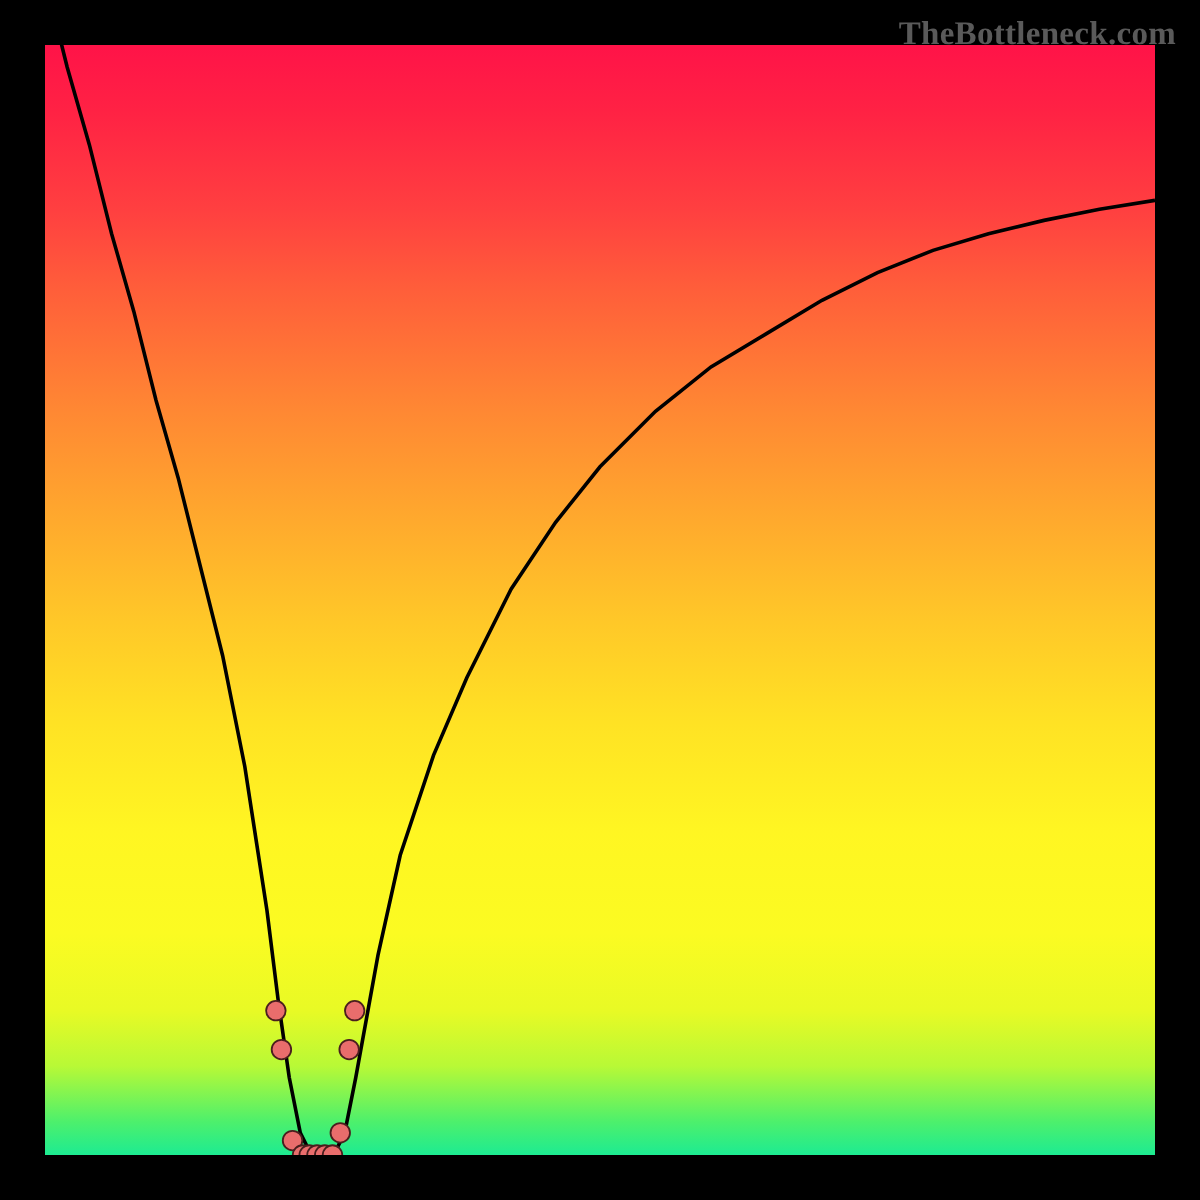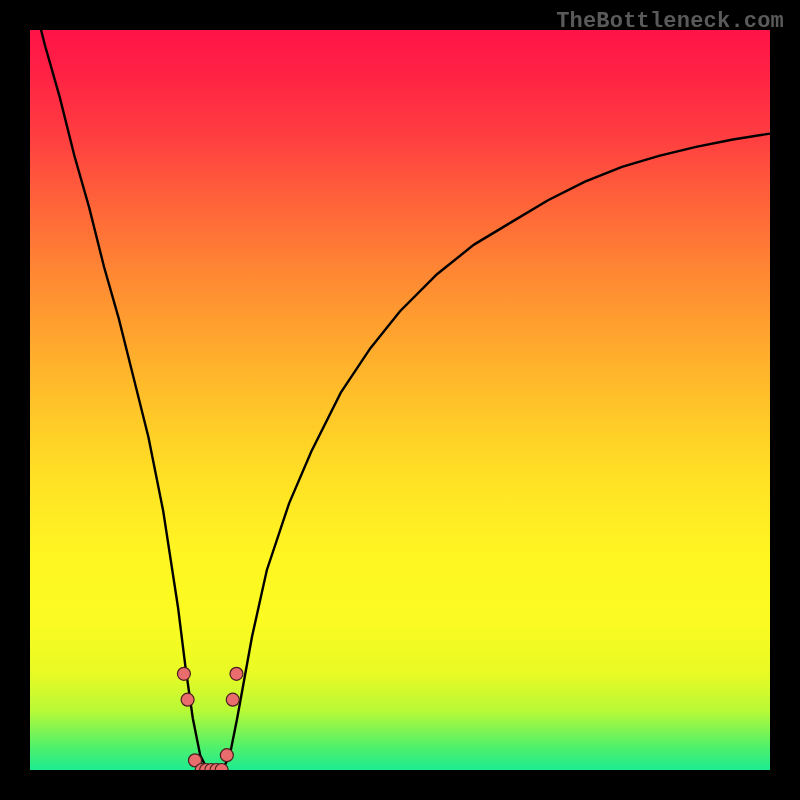--- a/index.html
+++ b/index.html
@@ -35,21 +35,21 @@
       #E8FA25 87%,
       #B8F936 92%,
       #4DF06C 97%,
       #1DEB92 100%
     );
   }
   .watermark {
     position: absolute;
     top: 9px;
     right: 16px;
-    font-family: Liberation Mono, monospace;
+    font-family: Liberation Serif, serif;
     font-size: 22px;
     font-weight: 600;
     color: #5A5A5A;
     letter-spacing: 0.2px;
   }
   svg.curves {
     position: absolute;
     left: 0;
     top: 0;
     width: 740px;

